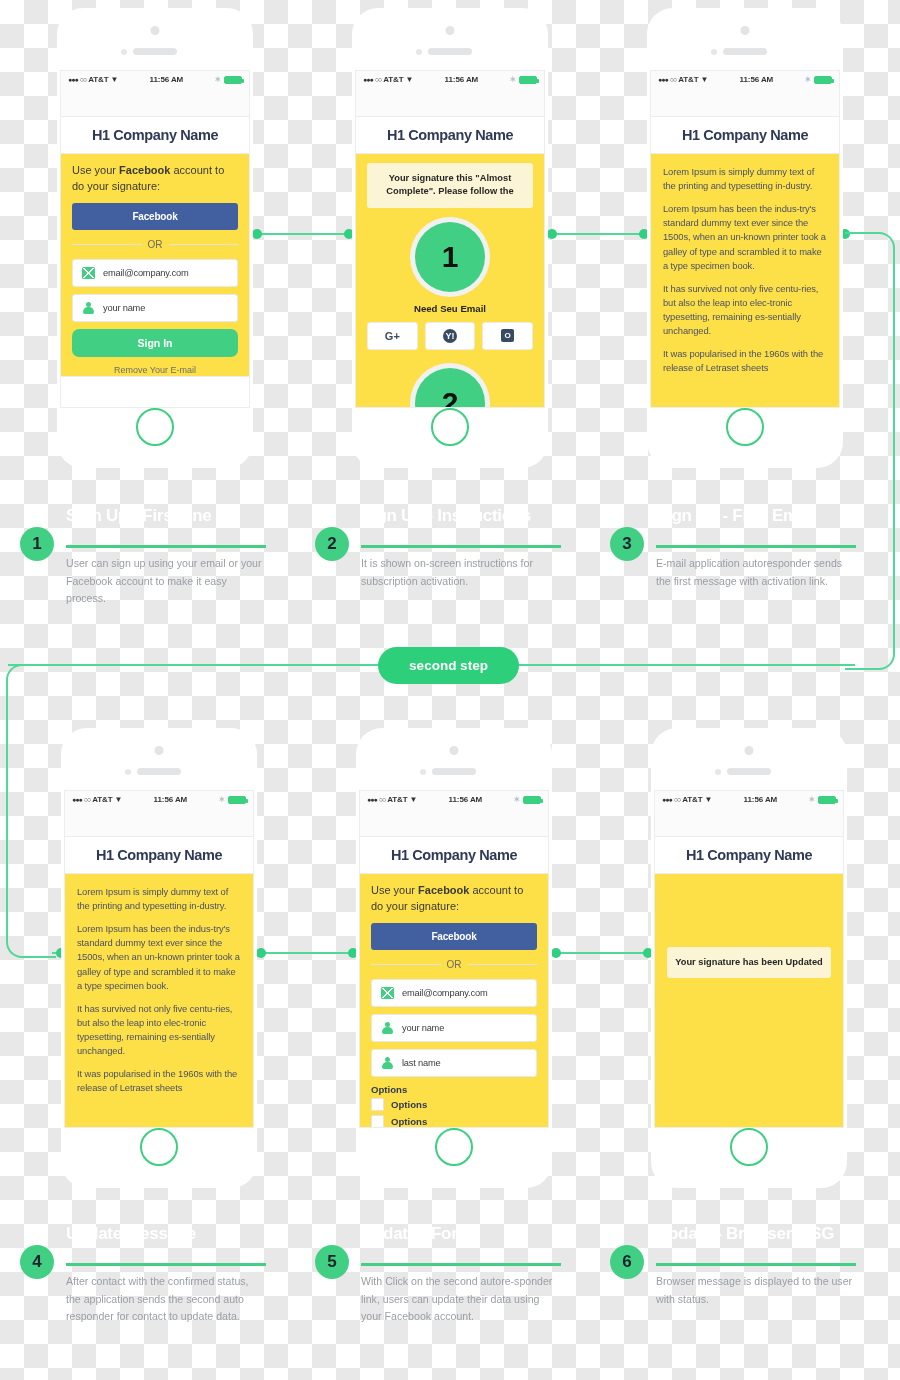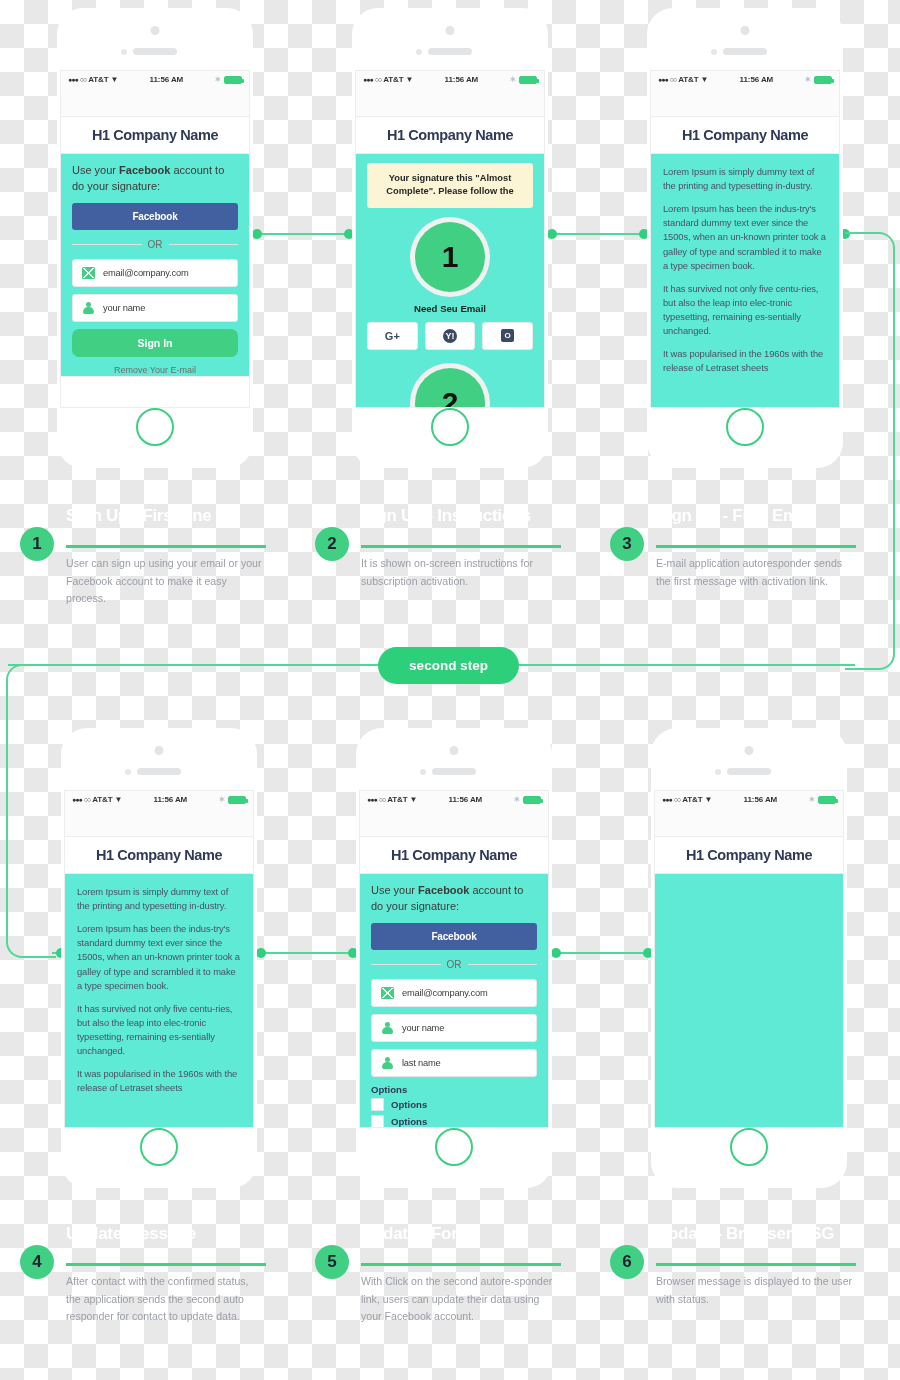--- a/index.html
+++ b/index.html
@@ -18,21 +18,21 @@
   .phone{position:absolute;width:196px;height:460px;background:#fff;border-radius:26px;}
   .phone .cam{position:absolute;left:50%;top:18px;transform:translateX(-50%);
       width:9px;height:9px;border-radius:50%;background:#e3e4e6;}
   .phone .speaker{position:absolute;left:50%;top:40px;transform:translateX(-50%);
       width:44px;height:7px;border-radius:4px;background:#e3e4e6;}
   .phone .sensor{position:absolute;left:50%;top:41px;margin-left:-34px;
       width:6px;height:6px;border-radius:50%;background:#e6e7e9;}
   .phone .home{position:absolute;left:50%;bottom:22px;transform:translateX(-50%);
       width:38px;height:38px;border-radius:50%;border:2.5px solid #3ad07f;box-sizing:border-box;}
   .screen{position:absolute;left:3px;right:3px;top:62px;height:338px;
-      background:#5eead4;border:1px solid #eceded;box-sizing:border-box;overflow:hidden;}
+      background:#fde047;border:1px solid #eceded;box-sizing:border-box;overflow:hidden;}
 
   
   .statusbar{height:17px;background:#fbfbfb;display:flex;align-items:center;
       padding:0 7px;font-size:8px;font-weight:bold;color:#333;letter-spacing:-.1px;}
   .sb-left{display:flex;align-items:center;gap:2px;}
   .dots{letter-spacing:-1px;font-size:7px;}
   .wifi{font-size:8px;}
   .sb-mid{flex:1;text-align:center;font-size:8px;}
   .sb-right{display:flex;align-items:center;gap:3px;}
   .bt{color:#b7c1cc;font-size:8px;}
@@ -397,20 +397,23 @@
       <div class="sb-mid">11:56 AM</div>
       <div class="sb-right">
         <span class="bt">✶</span>
         <span class="batt"></span>
       </div>
     </div>
     <div class="nav-gap"></div>
     <div class="titlebar">
       <span>H1 Company Name</span>
     </div>
+    <div class="body-area" style="padding:73px 12px 0;">
+      <div class="notice">Your signature has been Updated</div>
+    </div>
   </div>
   <div class="home"></div>
 </div>
 
 <div class="step" style="left:14px;top:1245px;">
   <div class="num">4</div>
   <div class="stitle">Update Message</div>
   <div class="rule"></div>
   <div class="sdesc">After contact with the confirmed status, the application sends the second auto responder for contact to update data.</div>
 </div>

